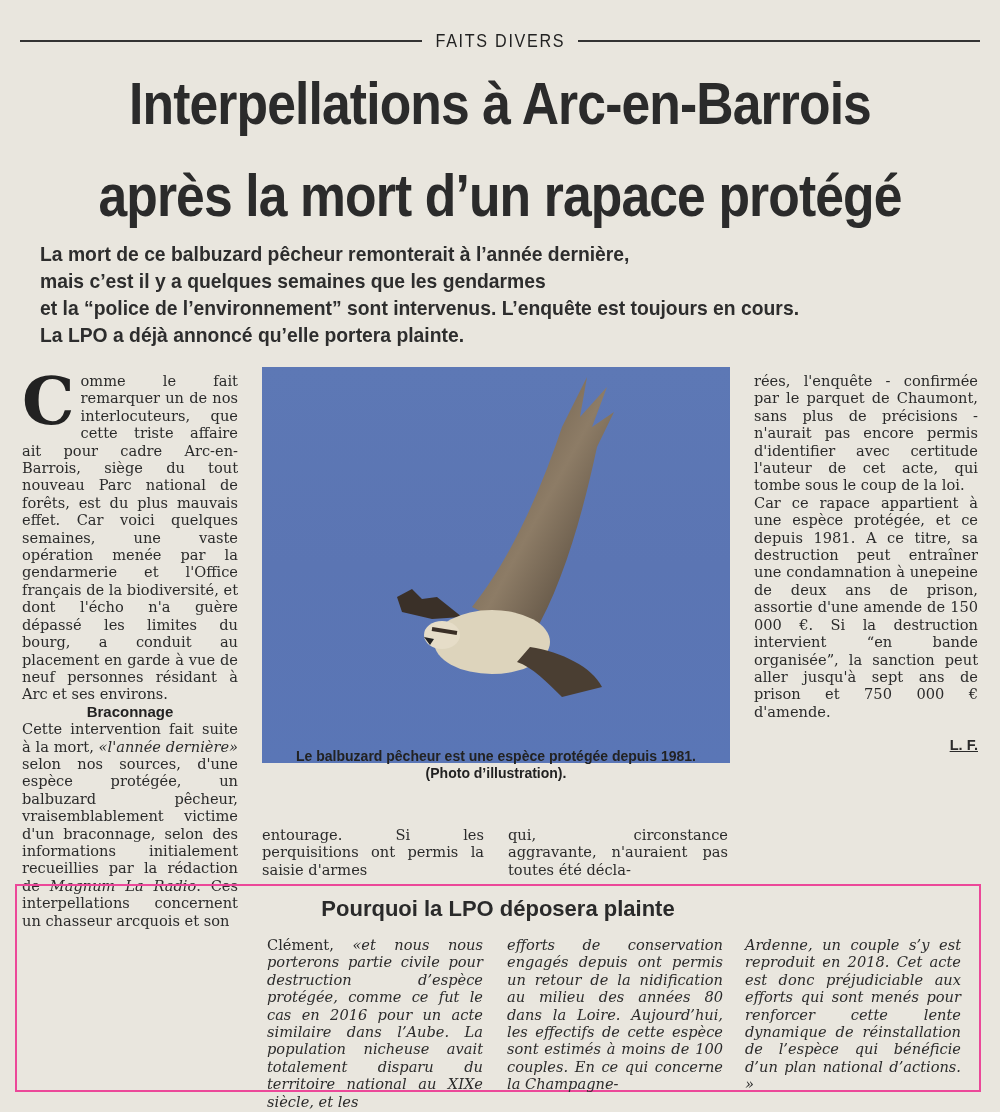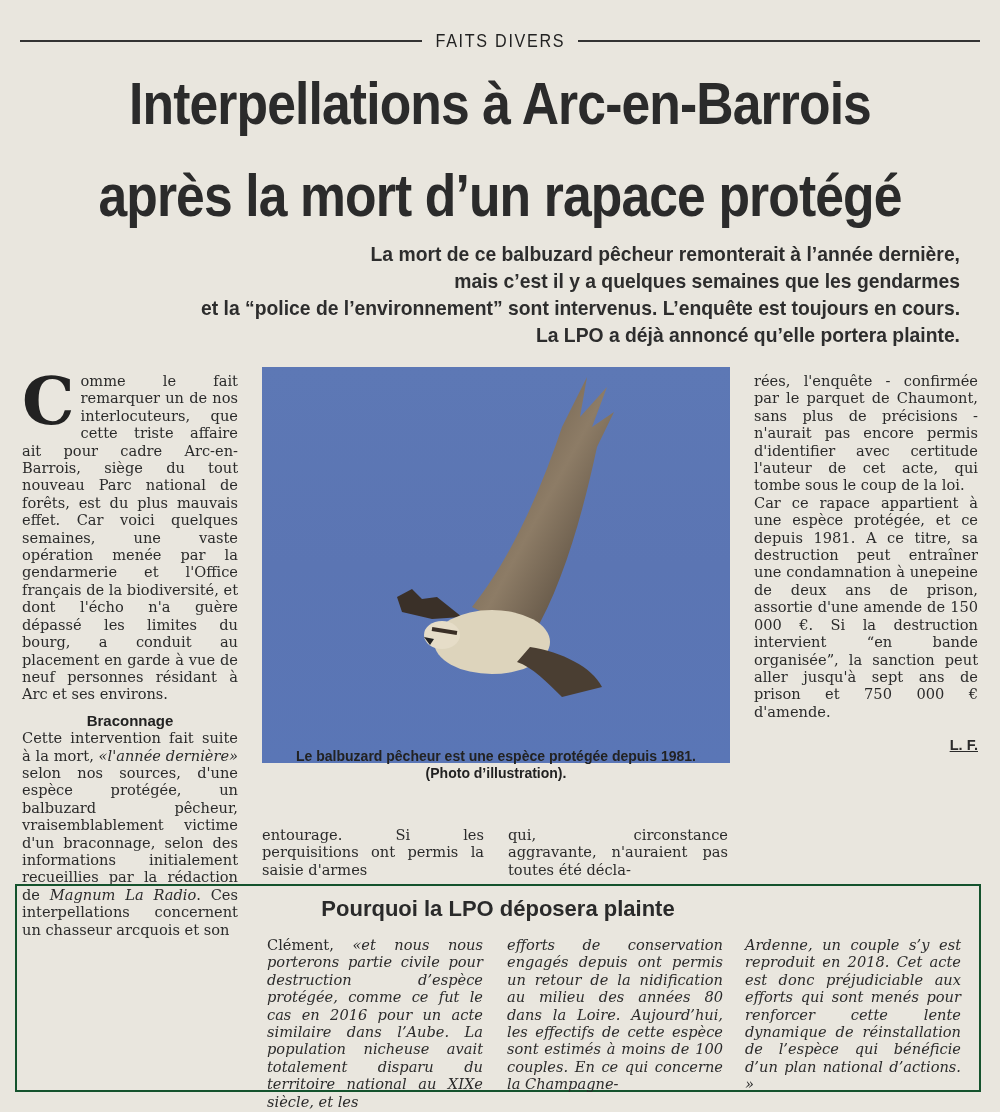--- a/index.html
+++ b/index.html
@@ -19,50 +19,50 @@
     font-family:"Liberation Sans", sans-serif; font-size:19px; letter-spacing:2px;
     padding:0 2px; color:#222; transform:scaleX(0.85);
   }
   .headline {
     position:absolute; left:0; right:0; top:58px; text-align:center;
     font-family:"Liberation Sans", sans-serif; font-weight:bold; color:#2b2b2b;
     font-size:60px; line-height:92px; letter-spacing:-1px;
   }
   .headline div { transform:scaleX(0.86); }
   .standfirst {
-    position:absolute; left:0; right:0; top:240px; text-align:right;
+    position:absolute; left:0; right:0; top:240px; text-align:left;
     font-family:"Liberation Sans", sans-serif; font-weight:bold; color:#2d2d2d;
     font-size:21px; line-height:27px;
   }
   .standfirst div { transform:scaleX(0.92); }
   .col { position:absolute; font-size:14.6px; line-height:17.4px; text-align:justify; color:#2b2b2b; }
   .col1 { left:22px; top:372px; width:216px; }
   .col3 { left:754px; top:372px; width:224px; }
   .col2a { left:262px; top:826px; width:222px; }
   .col2b { left:508px; top:826px; width:220px; }
   .dropcap {
     float:left; font-size:66px; line-height:54px; margin:2px 6px 0 0; font-weight:bold;
     font-family:"DejaVu Serif", serif; color:#222;
   }
   .subhead {
     font-family:"Liberation Sans", sans-serif; font-weight:bold; text-align:center;
-    font-size:15px; color:#222;margin-top:9px;
+    font-size:15px; color:#222;
   }
   .photo {
     position:absolute; left:262px; top:367px; width:468px; height:396px;
     background:linear-gradient(180deg,#5d78b5 0%,#5b75b3 50%,#5a76b6 100%);
   }
   .caption {
     position:absolute; left:262px; top:748px; width:468px; text-align:center;
     font-family:"Liberation Sans", sans-serif; font-weight:bold; font-size:14px; line-height:17px; color:#222;
   }
   .sig { text-align:right; font-family:"Liberation Sans", sans-serif; font-weight:bold;text-decoration:underline; }
   .box {
     position:absolute; left:15px; top:884px; width:962px; height:204px;
-    border:2px solid #14532d;
+    border:2px solid #ec4899;
   }
   .box-title {
     position:absolute; left:0; right:0; top:10px; text-align:center;
     font-family:"Liberation Sans", sans-serif; font-weight:bold; font-size:22px; color:#2a2a2a;
   }
   .bcol { position:absolute; top:50px; font-size:14.6px; line-height:17.4px; text-align:justify; width:216px; color:#2b2b2b; }
   .bcol.b1 { left:12px; } .bcol.b2 { left:250px; } .bcol.b3 { left:490px; } .bcol.b4 { left:728px; }
   em, .it { font-style:italic; }
   p { margin:0; }
   .gap { height:17px; }

